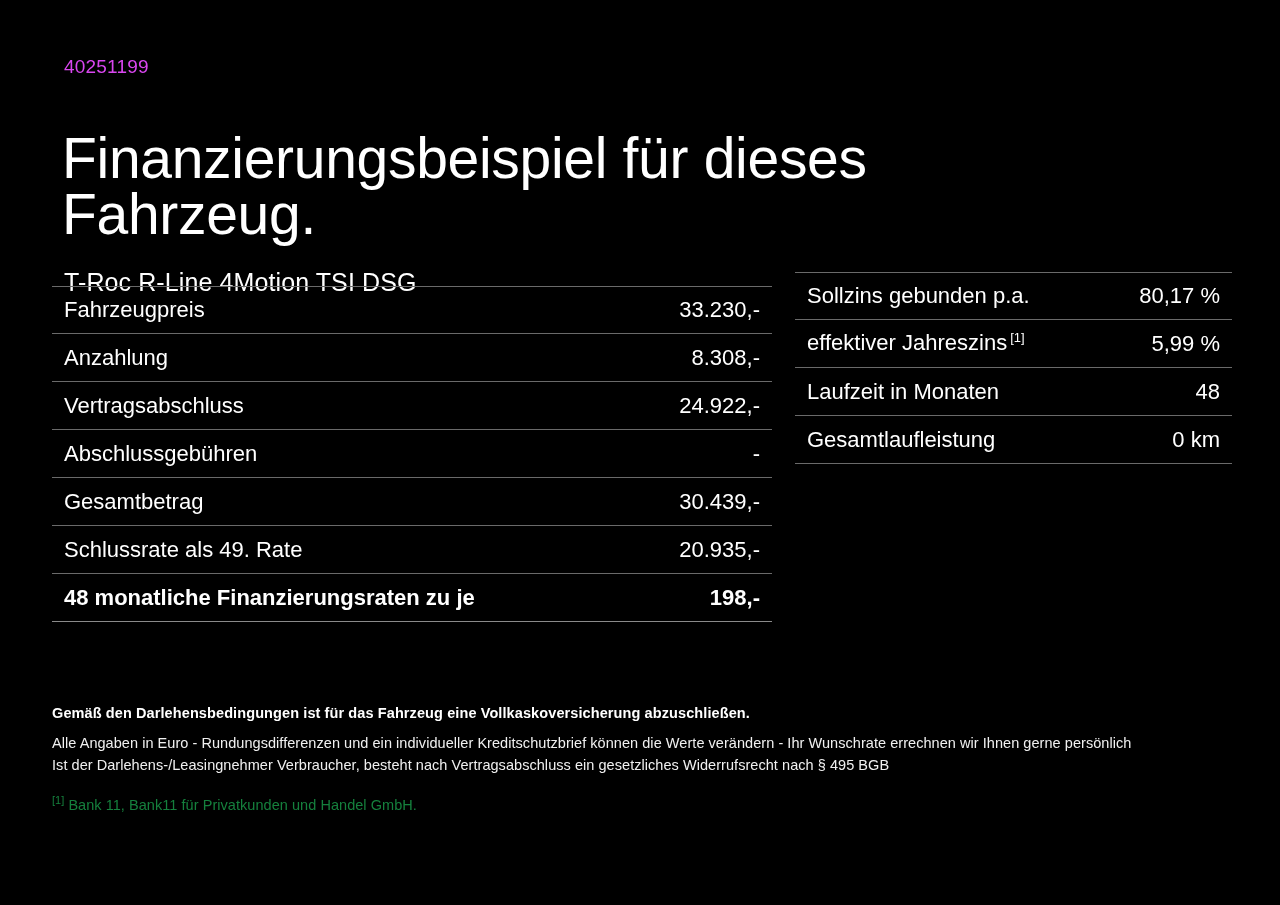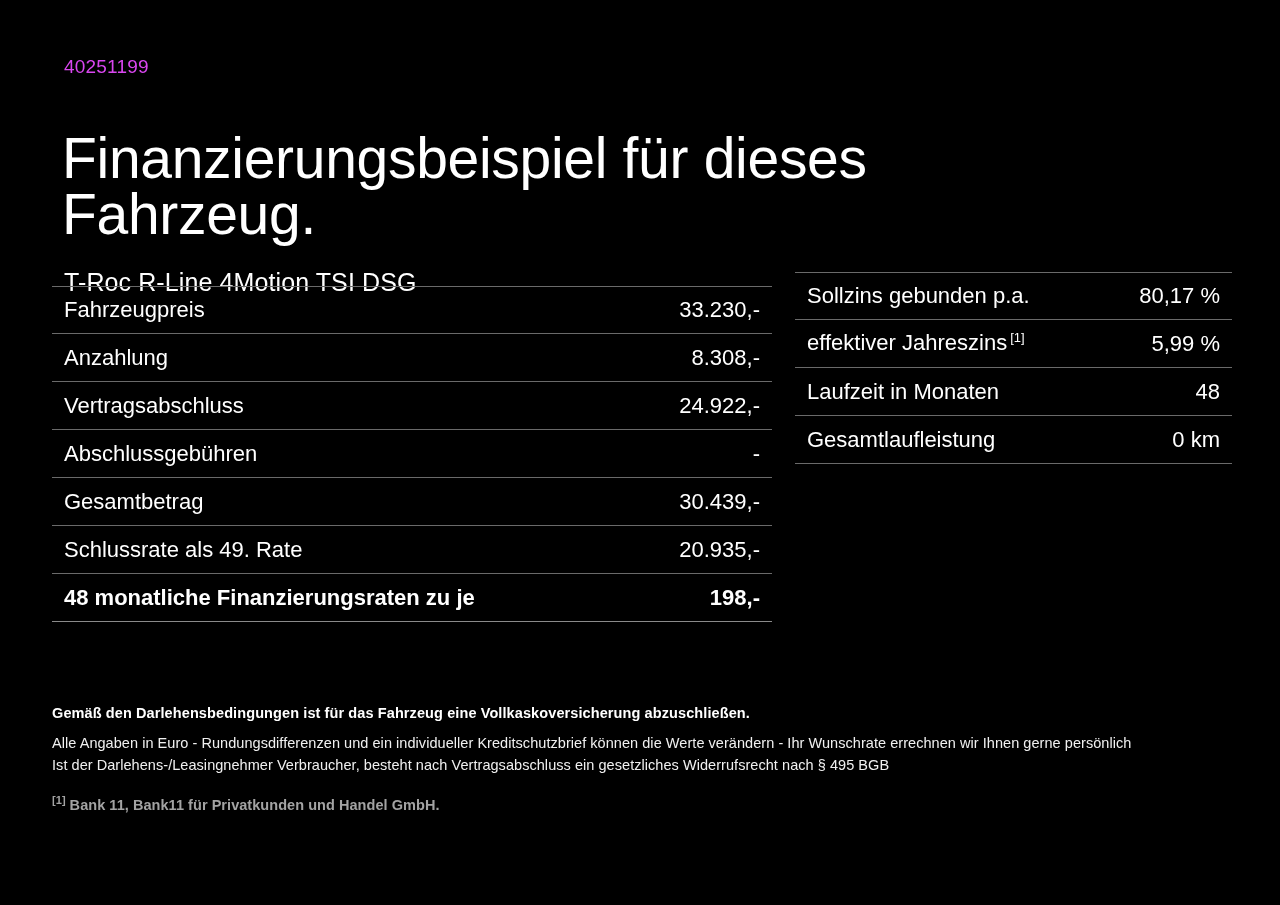--- a/index.html
+++ b/index.html
@@ -120,23 +120,22 @@
   .fn-line {
     font-size: 14.5px;
     font-weight: 400;
     color: #f0f0f0;
     line-height: 22px;
     letter-spacing: 0.05px;
   }
   .fn-ref {
     margin-top: 18px;
     font-size: 14.5px;
-    color: #a3a3a3;
+    color: #15803d;
     letter-spacing: 0.05px;
-    font-weight: bold;
   }
   .fn-ref .marker {
     font-size: 11px;
     vertical-align: super;
     margin-right: 4px;
   }
 </style>
 </head>
 <body>
 

